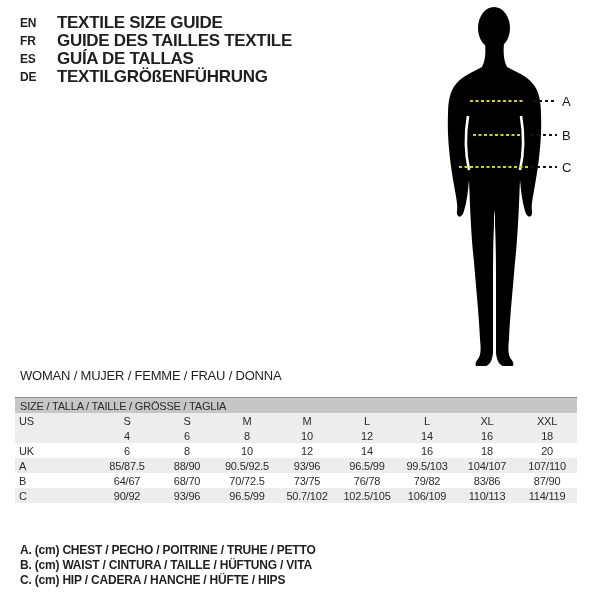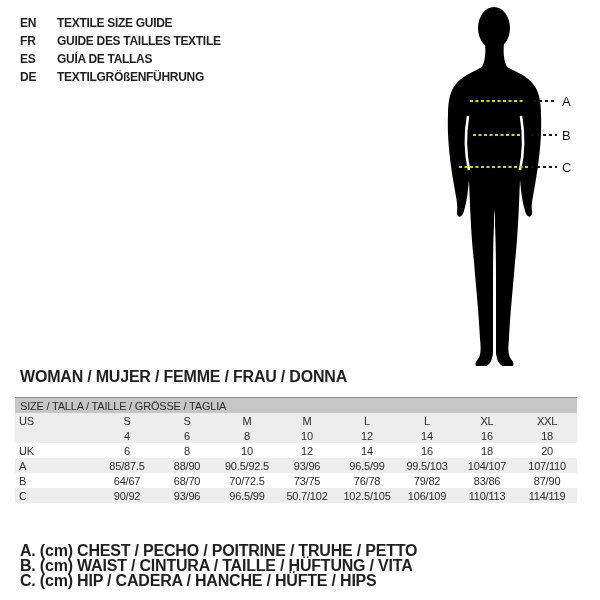--- a/index.html
+++ b/index.html
@@ -4,41 +4,41 @@
 <style>
   html,body{margin:0;padding:0;background:#ffffff;}
   .page{
     position:relative;width:600px;height:600px;background:#ffffff;overflow:hidden;
     font-family:"Liberation Sans","DejaVu Sans",sans-serif;color:#1f1f1f;
   }
   
   .lang-block{position:absolute;left:20px;top:14px;}
   .lang-row{display:flex;height:18px;line-height:18px;}
   .lang-code{width:37px;font-size:12px;font-weight:bold;letter-spacing:-0.2px;}
-  .lang-label{font-size:12px;font-weight:bold;letter-spacing:-0.3px;white-space:nowrap;}
+  .lang-label{font-size:17px;font-weight:bold;letter-spacing:-0.3px;white-space:nowrap;}
   
   .figure{position:absolute;left:423px;top:4px;width:150px;height:362px;}
   .figure svg{display:block;width:150px;height:362px;}
   .marker-letter{position:absolute;left:562px;font-size:13px;font-weight:400;color:#141414;}
   .marker-a{top:94px;}
   .marker-b{top:128px;}
   .marker-c{top:160px;}
   
-  .section-title{position:absolute;left:20px;top:368px;font-size:16px;font-weight:bold;letter-spacing:-0.2px;}
+  .section-title{position:absolute;left:20px;top:368px;font-size:13px;font-weight:normal;letter-spacing:-0.2px;}
   
   .size-table{position:absolute;left:15px;top:397px;width:562px;border-collapse:collapse;table-layout:fixed;}
   .size-table td,.size-table th{padding:0;height:15px;font-size:11px;font-weight:normal;
     text-align:center;vertical-align:middle;color:#2b2b2b;letter-spacing:-0.2px;}
   .size-table .row-label{text-align:left;padding-left:4px;}
   .size-table .header-row th{background:#c6c6c6;text-align:left;padding-left:5px;
     border-top:1px solid #909090;color:#2b2b2b;}
   .size-table tr.shaded td{background:#ededed;}
   
   .legend{position:absolute;left:20px;top:543px;}
-  .legend-line{height:15px;line-height:15px;font-size:16px;font-weight:bold;letter-spacing:-0.2px;white-space:nowrap;}
+  .legend-line{height:15px;line-height:15px;font-size:12px;font-weight:bold;letter-spacing:-0.2px;white-space:nowrap;}
 </style>
 </head>
 <body>
 
 <div class="page">
 
   <div class="lang-block">
     <div class="lang-row">
       <span class="lang-code">EN</span>
       <span class="lang-label">TEXTILE SIZE GUIDE</span>

